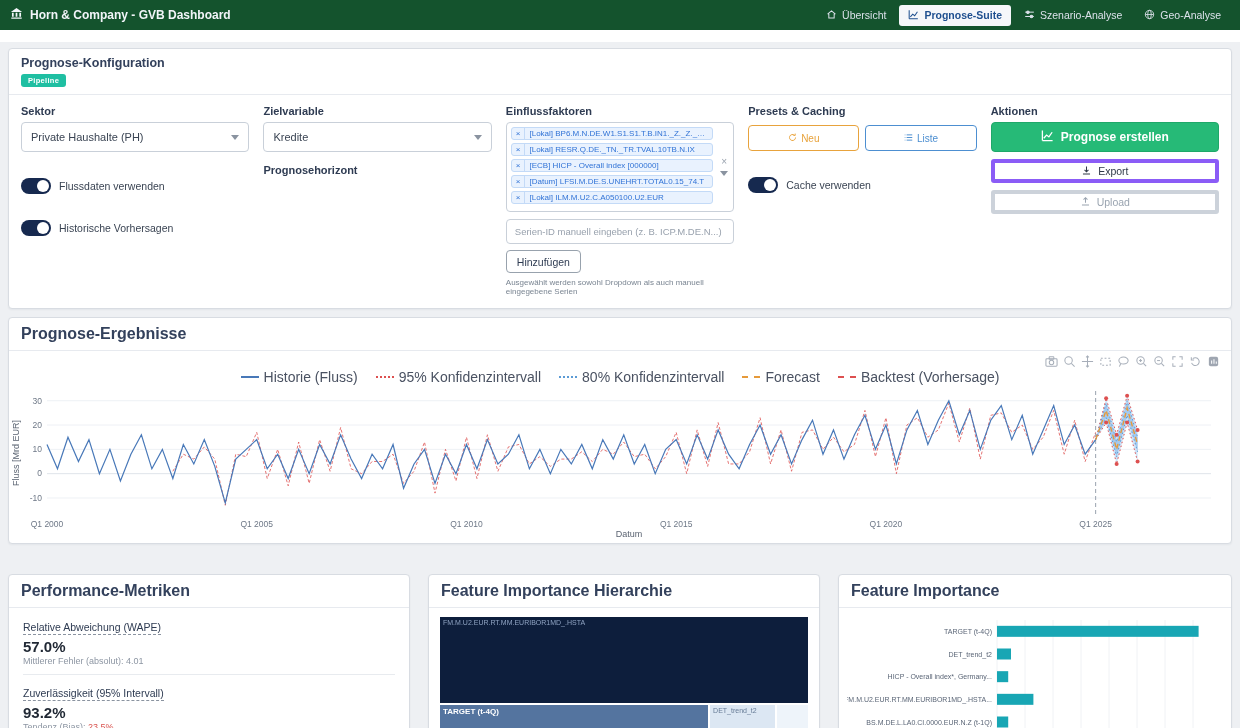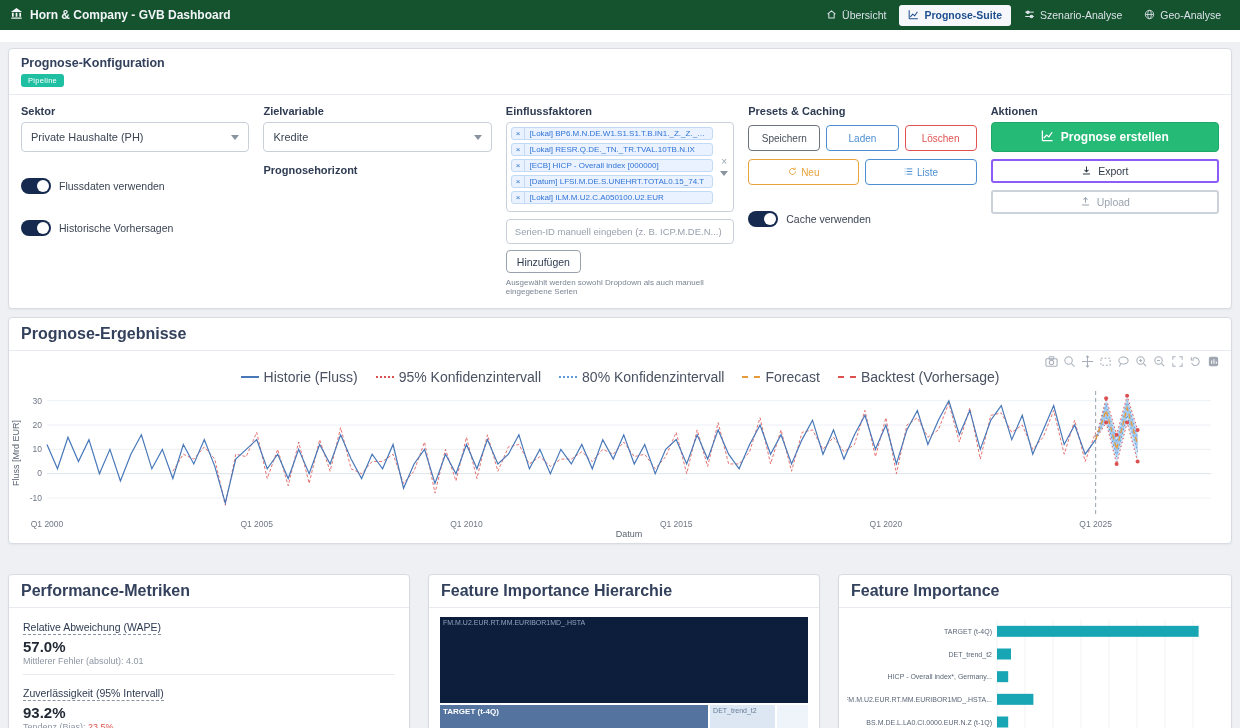--- a/index.html
+++ b/index.html
@@ -10,21 +10,21 @@
   .nav-items{display:flex;gap:4px;align-items:center}
   .nav-item{display:flex;gap:5px;align-items:center;font-size:10.5px;color:#dbe1ea;padding:4px 9px;border-radius:3px;cursor:pointer}
   .nav-item svg{flex:none}
   .nav-item.active{background:#f5f7fa;color:#1e4f8f;font-weight:bold}
   .top-strip{height:12px;background:#ffffff}
   
   .panel{background:#fff;border:1px solid #d8dce2;border-radius:4px;box-shadow:0 1px 2px rgba(20,33,61,.05)}
   .panel-header{padding:7px 12px 7px;border-bottom:1px solid #e7eaef;font-size:16px;font-weight:bold;color:#33415c}
   #config-panel{margin:6px 8px 0}
   #config-panel .panel-header{font-size:12.5px}
-  .badge{display:inline-block;background:#1fbfa2;color:#fff;font-size:7.5px;font-weight:normal;padding:2px 7px;border-radius:3px;margin-top:4px;letter-spacing:.3px}
+  .badge{display:inline-block;background:#1fbfa2;color:#fff;font-size:7.5px;font-weight:bold;padding:2px 7px;border-radius:3px;margin-top:4px;letter-spacing:.3px}
   .config-body{display:flex;gap:14px;padding:10px 12px 12px}
   .col{flex:1 1 0;min-width:0}
   .col-label{font-size:11px;font-weight:bold;color:#2e3b52;margin-bottom:5px}
   .select{height:28px;border:1px solid #c9d0d9;border-radius:4px;display:flex;align-items:center;justify-content:space-between;padding:0 9px;font-size:11px;color:#3a4453;background:#fff;cursor:pointer}
   .caret{width:0;height:0;border-left:4px solid transparent;border-right:4px solid transparent;border-top:5px solid #8a93a0;flex:none}
   .toggle-row{display:flex;align-items:center;gap:8px;margin-top:26px;font-size:10.5px;color:#3a4453}
   .toggle{width:30px;height:16px;background:#16294f;border-radius:9px;position:relative;flex:none;cursor:pointer}
   .toggle::after{content:"";position:absolute;right:2px;top:2px;width:12px;height:12px;background:#fff;border-radius:50%}
   .sub-label{font-size:11px;font-weight:bold;color:#2e3b52;margin:12px 0 5px}
   .segmented{display:flex;border:1px solid #222f49;border-radius:4px;overflow:hidden;height:26px}
@@ -44,21 +44,21 @@
   .add-btn{margin-top:6px;height:23px;padding:0 10px;background:#fff;border:1px solid #98a2ad;border-radius:4px;font-size:10.5px;color:#2e3b52;cursor:pointer;font-family:"Liberation Sans",sans-serif}
   .hint{font-size:8px;color:#7a8592;margin-top:5px}
   
   .btn-row{display:flex;gap:6px;margin-top:8px}
   .pbtn{flex:1;height:24px;border-radius:4px;background:#fff;font-size:10px;display:flex;align-items:center;justify-content:center;gap:4px;cursor:pointer;border:1px solid #6c757d;color:#49505c}
   .pbtn.blue{border-color:#4d8fd1;color:#4d8fd1}
   .pbtn.red{border-color:#e05252;color:#e05252}
   .pbtn.orange{border-color:#e8a33d;color:#e8a33d}
   
   .green-btn{height:30px;width:100%;background:#26ba77;border:1px solid #1fa869;border-radius:4px;color:#fff;font-size:12px;font-weight:bold;display:flex;align-items:center;justify-content:center;gap:7px;cursor:pointer}
-  .act-btn{height:24px;width:100%;box-sizing:border-box;border:2px solid #8b5cf6;border-radius:3px;background:#fff;font-size:10.5px;color:#2e3947;display:flex;align-items:center;justify-content:center;gap:6px;margin-top:7px;cursor:pointer}
+  .act-btn{height:24px;width:100%;box-sizing:border-box;border:4px solid #8b5cf6;border-radius:3px;background:#fff;font-size:10.5px;color:#2e3947;display:flex;align-items:center;justify-content:center;gap:6px;margin-top:7px;cursor:pointer}
   .act-btn.disabled{border-color:#ccd2da;color:#9aa4b0}
   
   #results-panel{margin:8px 8px 0}
   .modebar{display:flex;justify-content:flex-end;gap:2px;padding:3px 10px 0}
   .mb-icon{width:16px;height:14px;display:flex;align-items:center;justify-content:center;cursor:pointer;opacity:.75}
   .legend{display:flex;justify-content:center;gap:18px;font-size:14px;color:#4a5262;padding:1px 0 2px}
   .legend-item{display:flex;align-items:center;cursor:pointer}
   .lg-mark{display:inline-block;width:18px;border-top:2px solid #888;margin-right:5px}
   svg .tick{font-size:8.5px;fill:#6e7887;font-family:"Liberation Sans",sans-serif}
   svg .axis{font-size:9px;fill:#5b6472}
@@ -187,25 +187,20 @@
           <span class="caret"></span>
         </div>
       </div>
       <input class="text-input" placeholder="Serien-ID manuell eingeben (z. B. ICP.M.DE.N...)" style="">
       <button class="add-btn">Hinzufügen</button>
       <div class="hint">Ausgewählt werden sowohl Dropdown als auch manuell eingegebene Serien</div>
     </div>
 
     <div class="col">
       <div class="col-label">Presets &amp; Caching</div>
-      <div class="btn-row">
-        <div class="pbtn">Speichern</div>
-        <div class="pbtn blue">Laden</div>
-        <div class="pbtn red">Löschen</div>
-      </div>
       <div class="btn-row">
         <div class="pbtn orange">
           <span><svg width="9" height="9" viewBox="0 0 12 12" fill="none" stroke="currentColor" stroke-width="1.3">
                 <path d="M10 6 A4 4 0 1 1 8.5 2.9"></path>
                 <path d="M9.6 0.8 v2.4 h-2.4" fill="none"></path>
               </svg></span>
           <span>Neu</span>
         </div>
         <div class="pbtn blue">
           <span><svg width="9" height="9" viewBox="0 0 12 12" stroke="currentColor" stroke-width="1.3">

